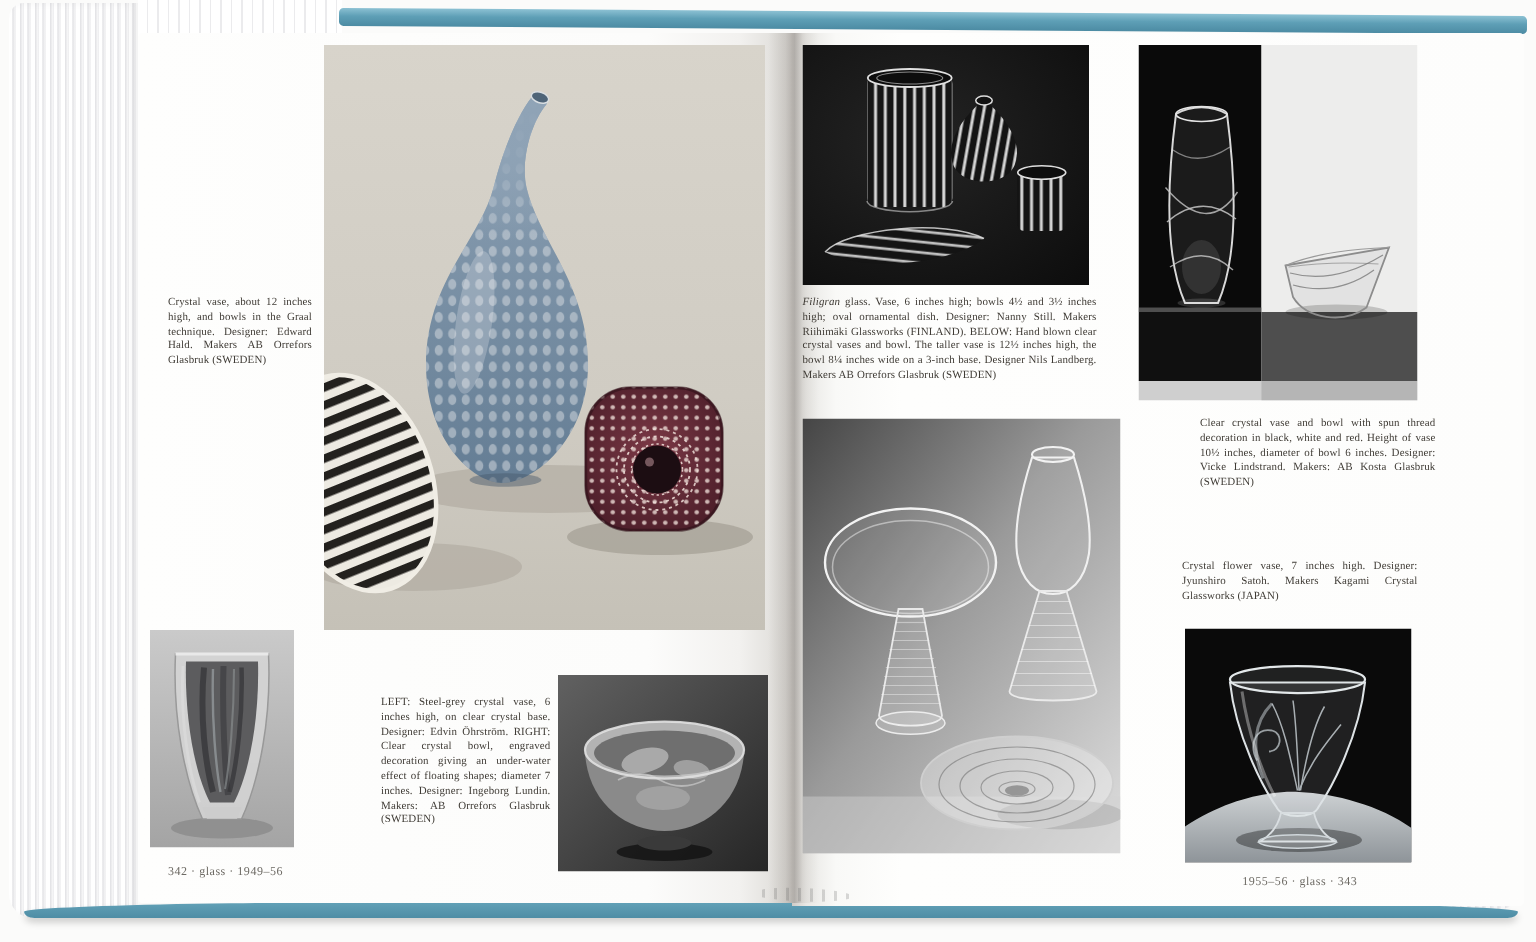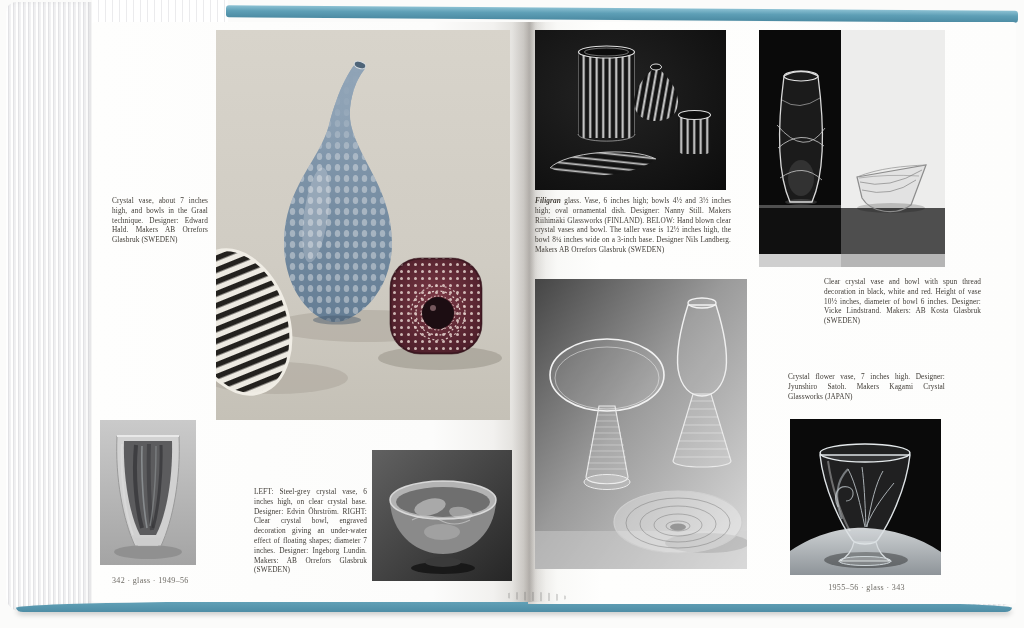--- a/index.html
+++ b/index.html
@@ -54,36 +54,36 @@
   }
   
   .caption{
     font-size:7.3px;line-height:9.8px;letter-spacing:.1px;
     color:#3f3b35;text-align:justify;
   }
   .footer{
     font-size:8px;letter-spacing:.35px;color:#6d6a64;
   }
   .photo svg{display:block;}
-  .it{font-style:italic;font-weight:bold;}
+  .it{font-style:italic;}
 </style>
 </head>
 <body>
 
 <div class="abs edge-left"></div>
 <div class="abs edge-right"></div>
 <div class="abs edge-top-left"></div>
 <div class="abs cover-top"></div>
 <div class="abs cover-bottom"></div>
 <div class="abs page-left"></div>
 <div class="abs page-right"></div>
 <div class="abs gutter"></div>
 <div class="abs stitch"></div>
 
-<div class="abs caption" style="left:112px;top:196px;width:96px;">Crystal vase, about 7 inches high, and bowls in the Graal technique. Designer: Edward Hald. Makers AB Orrefors Glasbruk (SWEDEN)</div>
+<div class="abs caption" style="left:112px;top:196px;width:96px;">Crystal vase, about 12 inches high, and bowls in the Graal technique. Designer: Edward Hald. Makers AB Orrefors Glasbruk (SWEDEN)</div>
 
 <div class="abs photo" style="left:216px;top:30px;">
 <svg width="294" height="390" viewBox="0 0 294 390">
   <defs>
     <linearGradient id="g1bg" x1="0" y1="0" x2="0" y2="1">
       <stop offset="0" stop-color="#d8d4cb"></stop>
           <stop offset=".6" stop-color="#d0ccc3"></stop>
           <stop offset="1" stop-color="#c5c1b7"></stop>
     </linearGradient>
     <linearGradient id="g1blue" x1="0" y1="0" x2="0" y2="1">
@@ -154,21 +154,21 @@
   <path d="M49,24 C48,58 50,92 52,110" stroke="#3d3d40" stroke-width="4" fill="none" opacity=".7"></path>
   <path d="M61,25 C62,56 58,90 53,108" stroke="#333336" stroke-width="3" fill="none" opacity=".7"></path>
   <path d="M42,26 C41,60 44,92 47,108" stroke="#9aa0a2" stroke-width="1.6" fill="none" opacity=".7"></path>
   <path d="M56,26 C56,58 53,90 50,106" stroke="#8d9395" stroke-width="1.4" fill="none" opacity=".6"></path>
   <path d="M17,16 L79,16" stroke="#e9e9e9" stroke-width="2"></path>
   <path d="M35,118 L61,118 L58,126 L38,126 Z" fill="#cccccc" opacity=".75"></path>
   <path d="M22,24 C20,60 26,96 33,115" stroke="#e0e0e0" stroke-width="2" fill="none" opacity=".5"></path>
 </svg>
 </div>
 
-<div class="abs caption" style="left:254px;top:487px;width:113px;">LEFT: Steel-grey crystal vase, 6 inches high, on clear crystal base. Designer: Edvin Öhrström. RIGHT: Clear crystal bowl, engraved decoration giving an under-water effect of floating shapes; diameter 7 inches. Designer: Ingeborg Lundin. Makers: AB Orrefors Glasbruk (SWEDEN)</div>
+<div class="abs caption" style="left:254px;top:463px;width:113px;">LEFT: Steel-grey crystal vase, 6 inches high, on clear crystal base. Designer: Edvin Öhrström. RIGHT: Clear crystal bowl, engraved decoration giving an under-water effect of floating shapes; diameter 7 inches. Designer: Ingeborg Lundin. Makers: AB Orrefors Glasbruk (SWEDEN)</div>
 
 <div class="abs photo" style="left:372px;top:450px;">
 <svg width="140" height="131" viewBox="0 0 140 131">
   <defs>
     <linearGradient id="g3bg" x1="0" y1="0" x2="1" y2="1">
       <stop offset="0" stop-color="#616161"></stop>
           <stop offset="1" stop-color="#262626"></stop>
     </linearGradient>
   </defs>
   <rect width="140" height="131" fill="url(#g3bg)"></rect>
@@ -298,21 +298,21 @@
 
   <ellipse cx="132" cy="178" rx="34" ry="5" fill="rgba(0,0,0,0.18)"></ellipse>
   <path d="M98,147 L167,135 L152,175 C137,186 112,183 103,168 Z" fill="rgba(40,40,40,0.05)" stroke="#8c8c8c" stroke-width="1.2"></path>
   <path d="M98,147 C120,138 145,136 167,135" stroke="#9a9a9a" stroke-width=".8" fill="none"></path>
   <path d="M101,152 Q130,160 163,140" stroke="#7a7a7a" stroke-width=".8" fill="none" opacity=".8"></path>
   <path d="M103,160 Q132,168 157,150" stroke="#7a7a7a" stroke-width=".8" fill="none" opacity=".8"></path>
   <path d="M100,148 Q128,144 160,146" stroke="#7a7a7a" stroke-width=".8" fill="none" opacity=".6"></path>
 </svg>
 </div>
 
-<div class="abs caption" style="left:824px;top:277px;width:157px;">Clear crystal vase and bowl with spun thread decoration in black, white and red. Height of vase 10½ inches, diameter of bowl 6 inches. Designer: Vicke Lindstrand. Makers: AB Kosta Glasbruk (SWEDEN)</div>
+<div class="abs caption" style="left:800px;top:277px;width:157px;">Clear crystal vase and bowl with spun thread decoration in black, white and red. Height of vase 10½ inches, diameter of bowl 6 inches. Designer: Vicke Lindstrand. Makers: AB Kosta Glasbruk (SWEDEN)</div>
 
 <div class="abs caption" style="left:788px;top:372px;width:157px;">Crystal flower vase, 7 inches high. Designer: Jyunshiro Satoh. Makers Kagami Crystal Glassworks (JAPAN)</div>
 
 <div class="abs photo" style="left:790px;top:419px;">
 <svg width="151" height="156" viewBox="0 0 151 156">
   <defs>
     <linearGradient id="g7s" x1="0" y1="0" x2="0" y2="1">
       <stop offset="0" stop-color="#cdd1d3"></stop>
           <stop offset="1" stop-color="#8e9499"></stop>
     </linearGradient>

